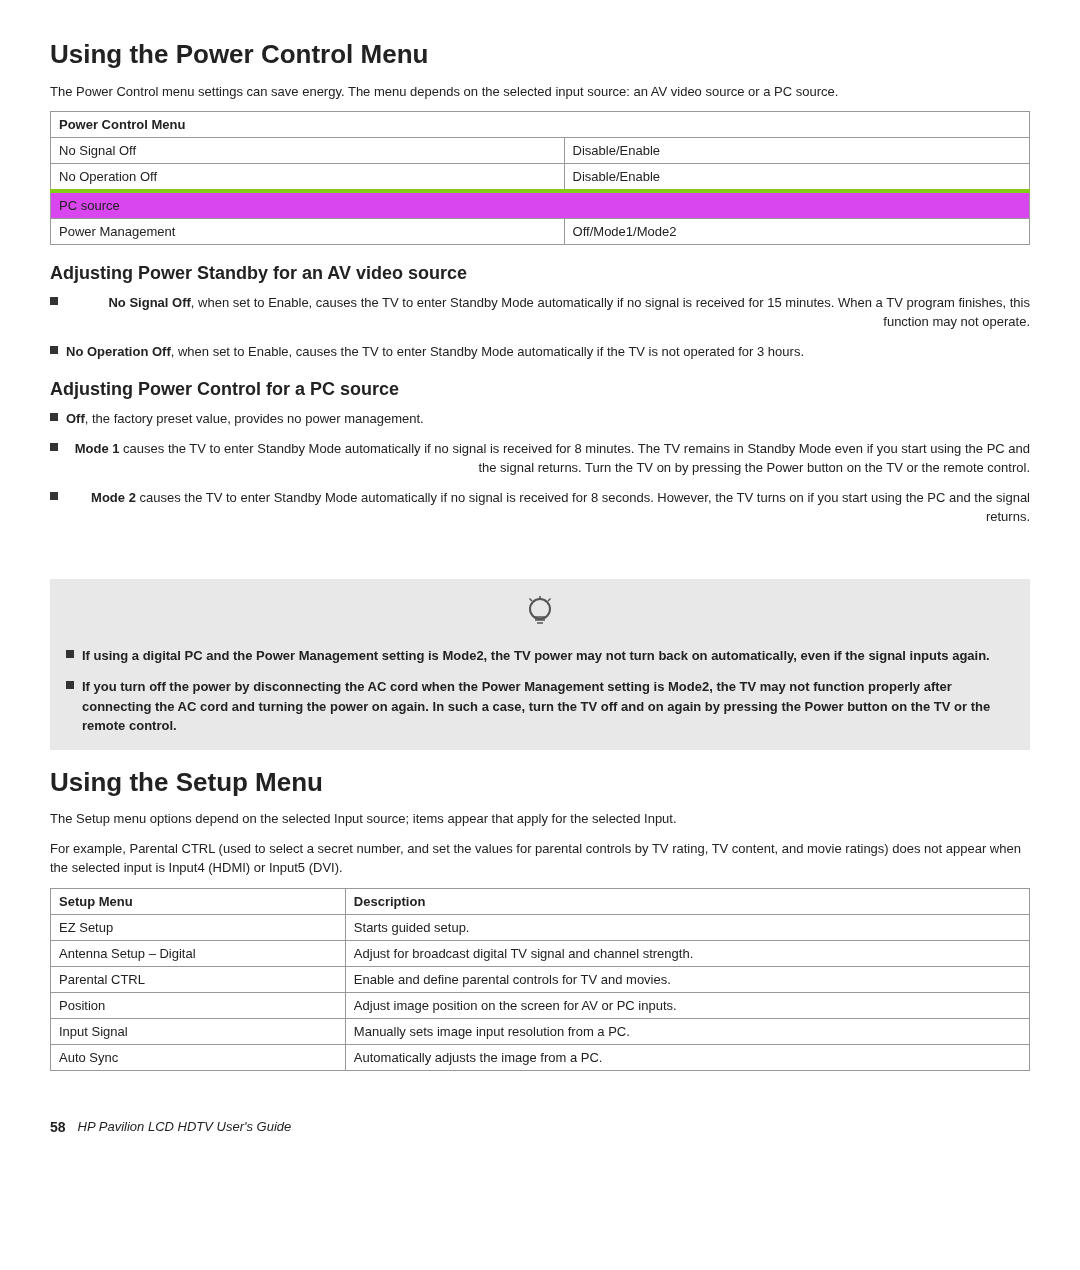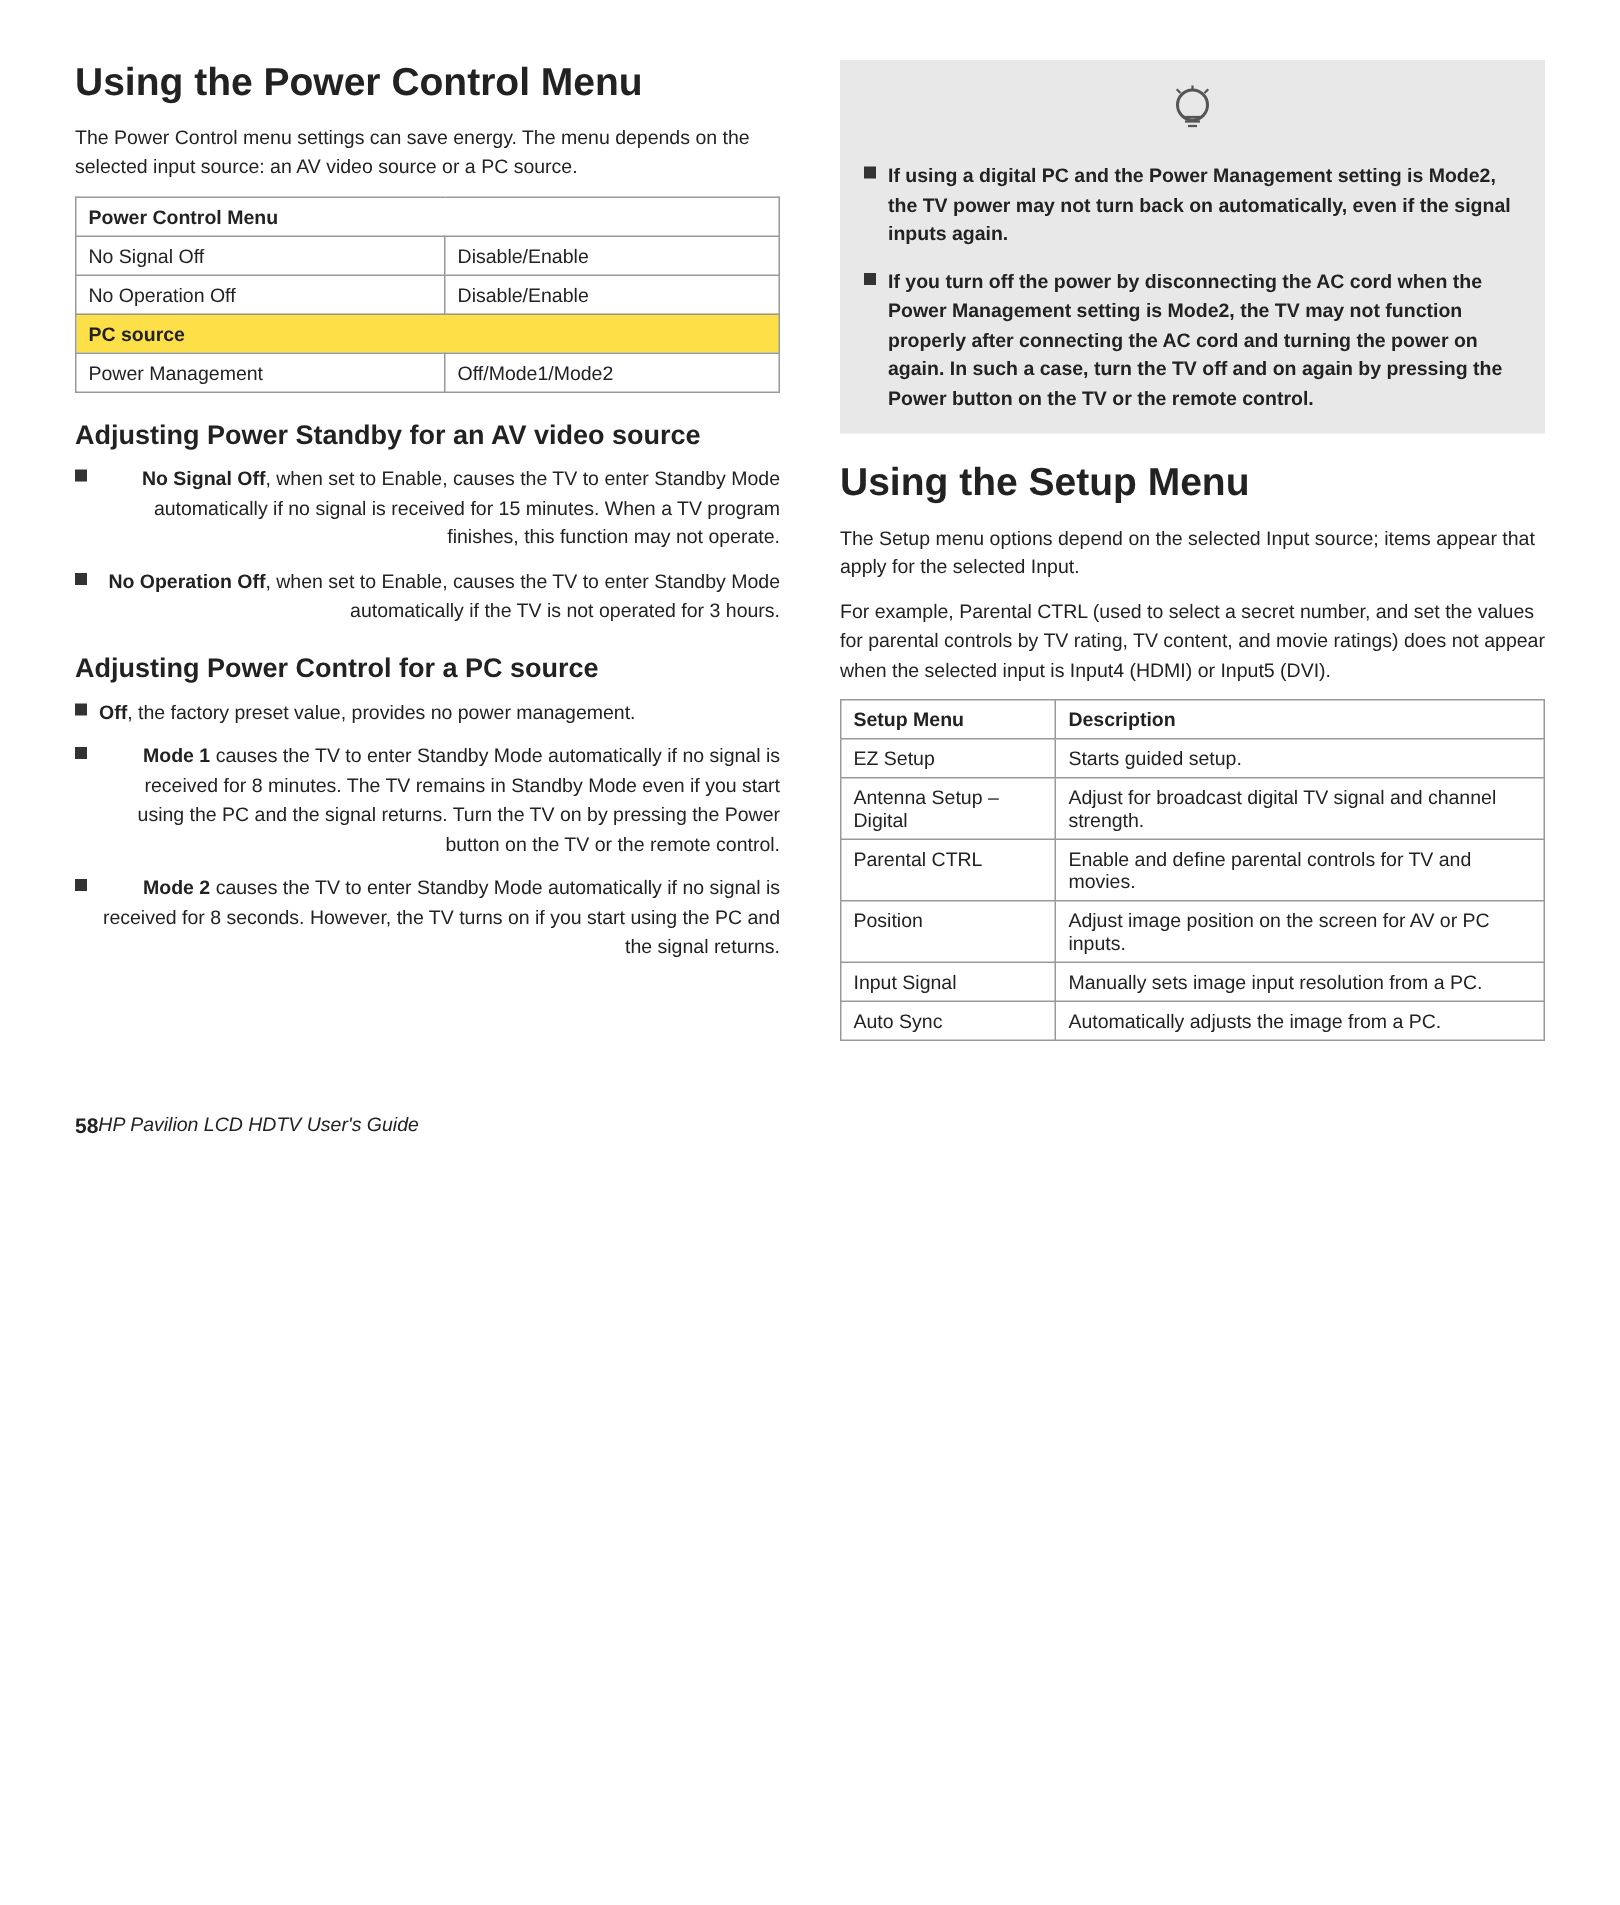--- a/index.html
+++ b/index.html
@@ -11,20 +11,21 @@
       background: #fff;
       width: 1080px;
       min-height: 1270px;
       padding: 40px 50px 40px 50px;
     }
 
     .page-layout {
       display: flex;
       gap: 40px;
       align-items: flex-start;
+      flex-direction: column;
     }
 
     .left-column {
       flex: 1;
       min-width: 0;
     }
 
     .right-column {
       flex: 1;
       min-width: 0;
@@ -66,23 +67,23 @@
       padding: 5px 8px;
       vertical-align: top;
     }
 
     .table-header-row td {
       font-weight: bold;
       background: #fff;
     }
 
     .table-section-header td {
-      font-weight: bold;
-      background: #fde047;
-      border-top: 1px solid #84cc16;
+      font-weight: normal;
+      background: #d946ef;
+      border-top: 4px solid #84cc16;
     }
 
     
     .bullet-list {
       list-style: none;
       margin: 0 0 12px 0;
       padding: 0;
       text-align: right;
     }
 
@@ -137,21 +138,21 @@
 
     .note-box .bullet-square {
       background: #333;
     }
 
     
     .page-footer {
       margin-top: 30px;
       font-size: 13px;
       display: flex;
-      gap: 0;
+      gap: 12px;
     }
 
     .page-footer .page-num {
       font-weight: bold;
       font-size: 14px;
     }
 
     .footer-text {
       font-style: italic;
     }

